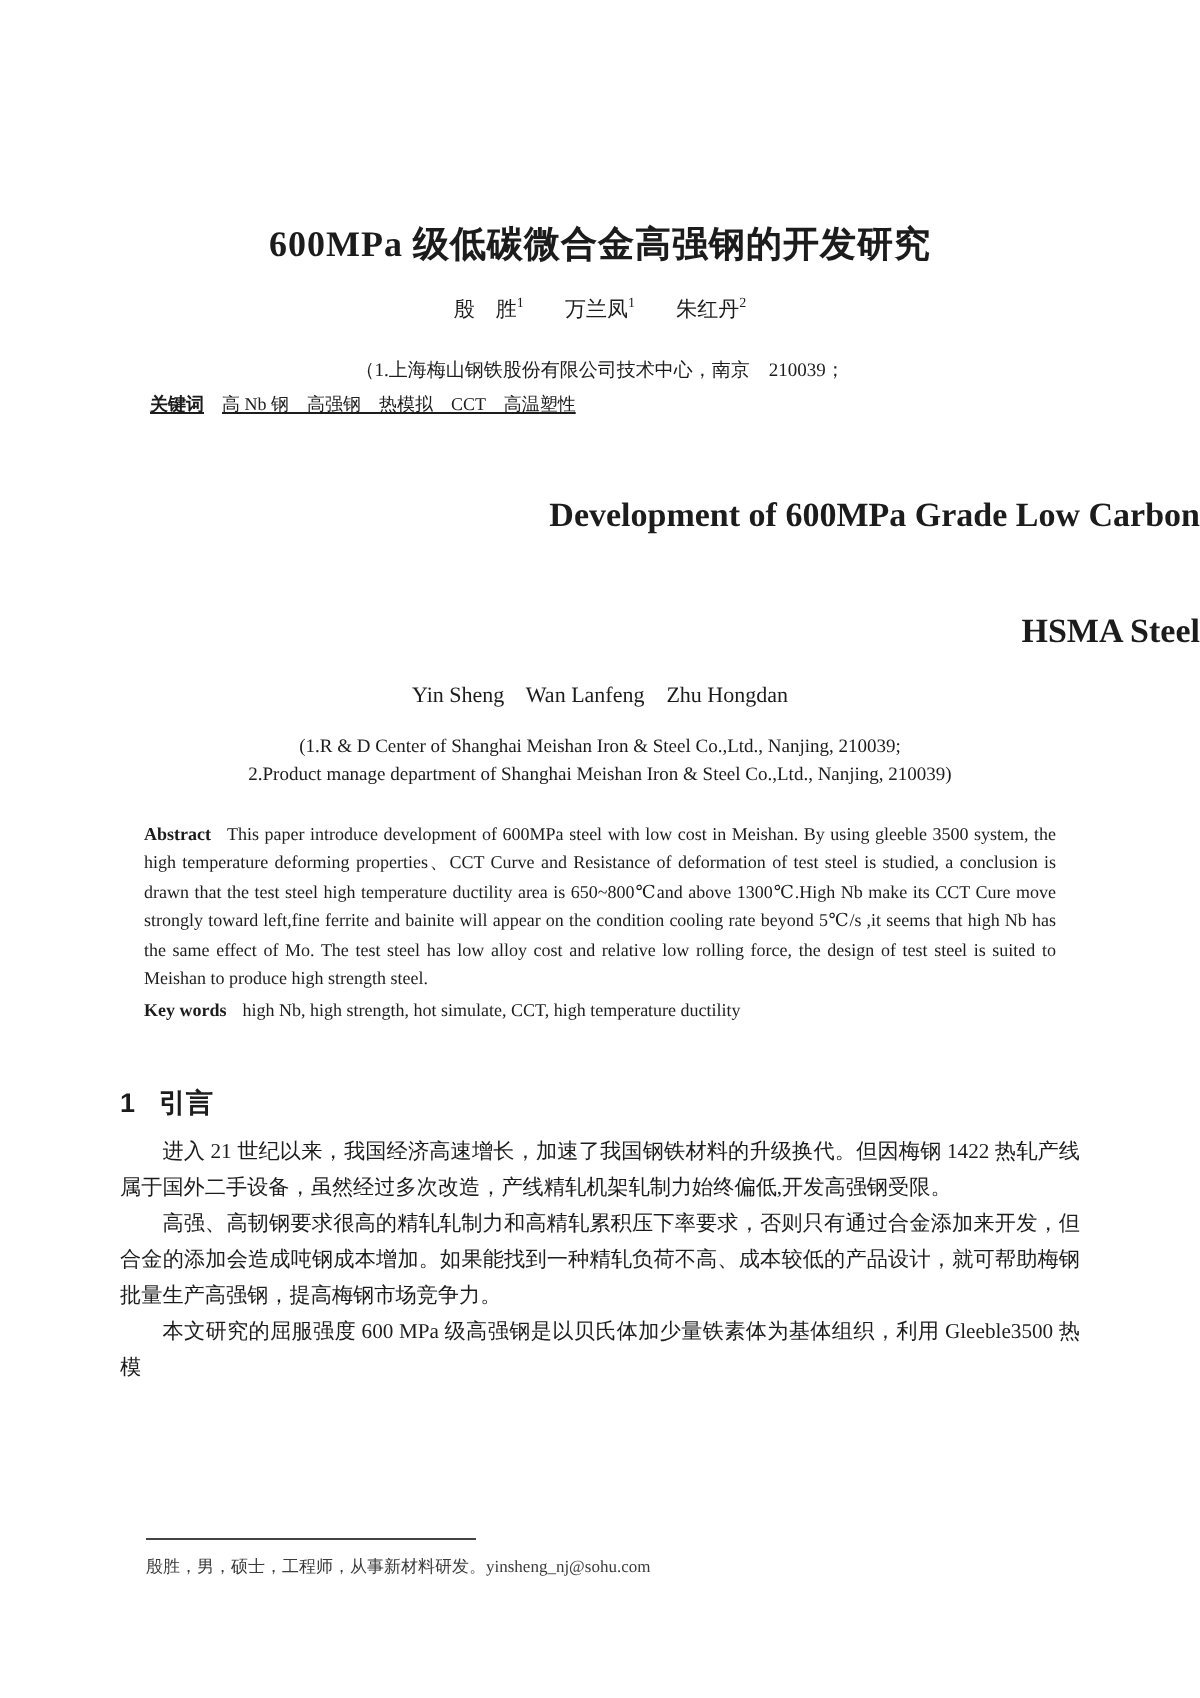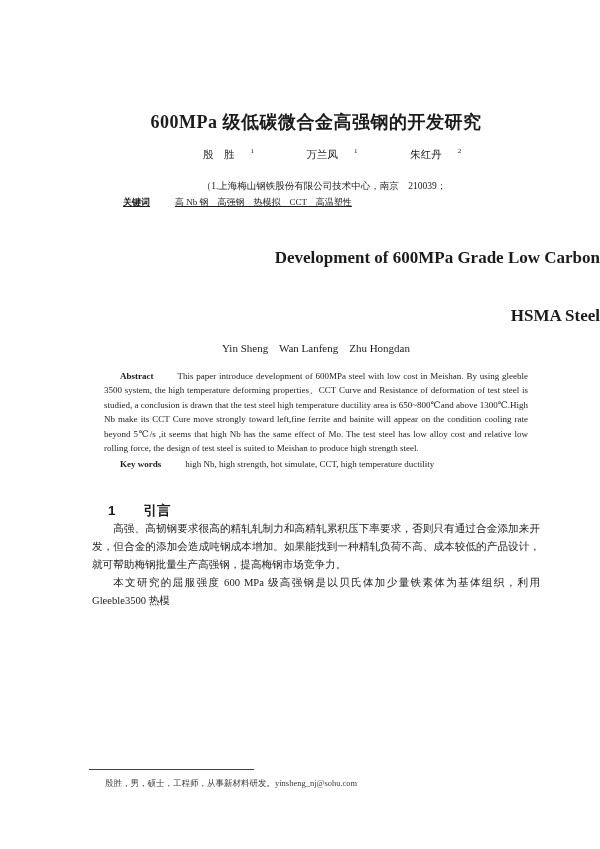--- a/index.html
+++ b/index.html
@@ -1,15 +1,15 @@
 <!DOCTYPE html>
 <html><head>
 <meta charset="utf-8">
 <style>
-  * { box-sizing: border-box; padding-left: 16px; }
+  * { box-sizing: border-box; }
   html, body { margin: 0; padding: 0; background: #ffffff; }
   .page {
     position: relative;
     width: 600px;
     height: 849px;
     margin: 0 auto;
     background: #ffffff;
     color: #1c1c1c;
     font-family: "Liberation Serif", "DejaVu Serif", serif;
     overflow: hidden;
@@ -145,33 +145,38 @@
 
   <p class="keywords-zh">
     <b>关键词</b><span>高 Nb 钢　高强钢　热模拟　CCT　高温塑性</span>
   </p>
 
   <h2 class="en-title">Development of 600MPa Grade Low Carbon</h2>
   <h2 class="en-title t2">HSMA Steel</h2>
 
   <div class="authors-en">Yin Sheng    Wan Lanfeng    Zhu Hongdan</div>
 
+  <div class="affil-en">
+    <div>(1.R &amp; D Center of Shanghai Meishan Iron &amp; Steel Co.,Ltd., Nanjing, 210039;</div>
+    <div>2.Product manage department of Shanghai Meishan Iron &amp; Steel Co.,Ltd., Nanjing, 210039)</div>
+  </div>
 
   <p class="abstract-en">
     <b>Abstract</b><span>This paper introduce development of 600MPa steel with low cost in Meishan. By using gleeble 3500 system, the high temperature deforming properties、CCT Curve and Resistance of deformation of test steel is studied, a conclusion is drawn that the test steel high temperature ductility area is 650~800℃and above 1300℃.High Nb make its CCT Cure move strongly toward left,fine ferrite and bainite will appear on the condition cooling rate beyond 5℃/s ,it seems that high Nb has the same effect of Mo. The test steel has low alloy cost and relative low rolling force, the design of test steel is suited to Meishan to produce high strength steel.</span>
   </p>
 
   <p class="keywords-en">
     <b>Key words</b><span>high Nb, high strength, hot simulate, CCT, high temperature ductility</span>
   </p>
 
   <h3 class="sec-heading">
     <span class="sec-num">1</span><span>引言</span>
   </h3>
 
+  <p class="body-para first">进入 21 世纪以来，我国经济高速增长，加速了我国钢铁材料的升级换代。但因梅钢 1422 热轧产线属于国外二手设备，虽然经过多次改造，产线精轧机架轧制力始终偏低,开发高强钢受限。</p>
   <p class="body-para">高强、高韧钢要求很高的精轧轧制力和高精轧累积压下率要求，否则只有通过合金添加来开发，但合金的添加会造成吨钢成本增加。如果能找到一种精轧负荷不高、成本较低的产品设计，就可帮助梅钢批量生产高强钢，提高梅钢市场竞争力。</p>
   <p class="body-para">本文研究的屈服强度 600 MPa 级高强钢是以贝氏体加少量铁素体为基体组织，利用 Gleeble3500 热模</p>
 
   <div class="footnote">
     <div class="fn-rule"></div>
     <div class="fn-text">殷胜，男，硕士，工程师，从事新材料研发。yinsheng_nj@sohu.com</div>
   </div>
 
 </div>
 

